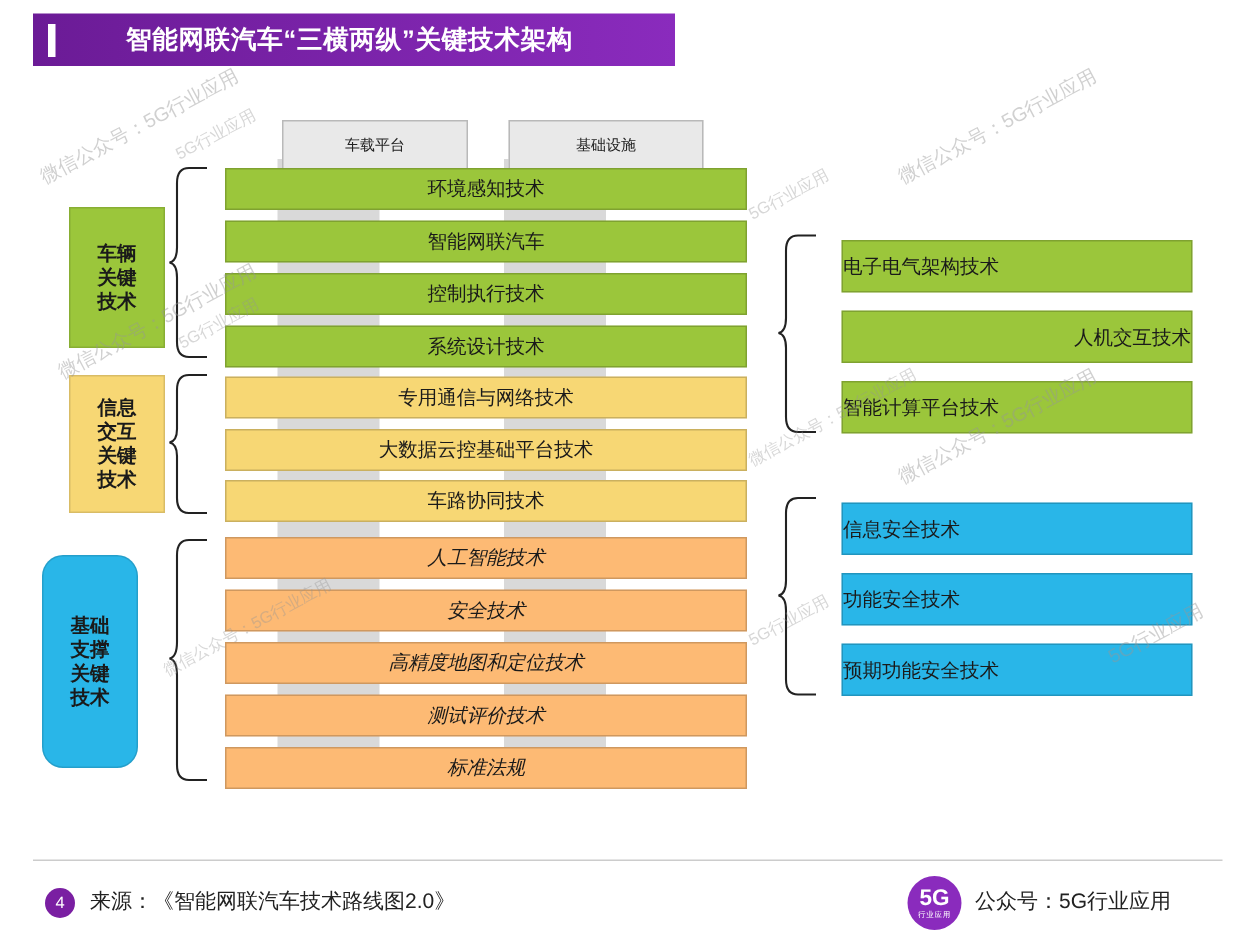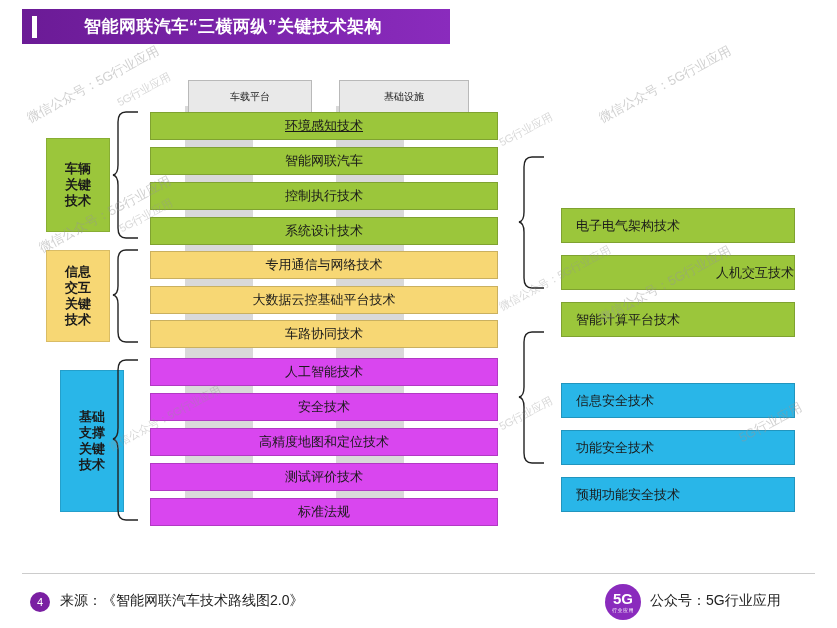--- a/index.html
+++ b/index.html
@@ -99,33 +99,31 @@
     position: absolute;
     display: flex;
     align-items: center;
     justify-content: center;
     font-size: 13px;
     color: #1a1a1a;
     border: 1px solid rgba(0,0,0,0.18);
   }
   .bar-green { background: #9bc63b; }
   .bar-yellow { background: #f7d774; }
-  .bar-blue { background: #d946ef; }
+  .bar-blue { background: #fdba74; font-style: italic; }
 
   
   .rbox {
     position: absolute;
     display: flex;
     align-items: center;
     font-size: 13px;
     color: #1a1a1a;
-    padding-left: 14px;
     box-sizing: border-box;
     border: 1px solid rgba(0,0,0,0.18);
-    margin-top: 48px;
   }
   .rbox-green { background: #9bc63b; }
   .rbox-blue { background: #29b6e8; }
 
   .brace {
     position: absolute;
     pointer-events: none;
   }
 
   
@@ -227,38 +225,38 @@
       <span style="white-space:pre-line;">车辆
 关键
 技术</span>
     </div>
     <div class="cat-box cat-yellow" style="left:46px; top:200px; width:62px; height:90px;">
       <span style="white-space:pre-line;">信息
 交互
 关键
 技术</span>
     </div>
-    <div class="cat-box cat-blue" style="left:60px; top:320px; width:62px; height:140px;">
+    <div class="cat-box cat-blue" style="left:28px; top:320px; width:62px; height:140px;border-radius:14px;">
       <span style="white-space:pre-line;">基础
 支撑
 关键
 技术</span>
     </div>
 
     <svg class="brace" style="left:112px; top:60px;" width="30" height="130" viewBox="0 0 30 130">
       <path d="M26 2 L14 2 Q6 2 6 12 L6 55 Q6 64 1 65 Q6 66 6 75 L6 118 Q6 128 14 128 L26 128" fill="none" stroke="#222" stroke-width="1.4"></path>
     </svg>
     <svg class="brace" style="left:112px; top:198px;" width="30" height="96" viewBox="0 0 30 96">
       <path d="M26 2 L14 2 Q6 2 6 12 L6 38 Q6 46 1 47 Q6 48 6 56 L6 84 Q6 94 14 94 L26 94" fill="none" stroke="#222" stroke-width="1.4"></path>
     </svg>
     <svg class="brace" style="left:112px; top:308px;" width="30" height="164" viewBox="0 0 30 164">
       <path d="M26 2 L14 2 Q6 2 6 12 L6 70 Q6 80 1 81 Q6 82 6 92 L6 152 Q6 162 14 162 L26 162" fill="none" stroke="#222" stroke-width="1.4"></path>
     </svg>
 
-    <div class="bar bar-green" style="left:150px; top:62px; width:346px; height:26px;text-decoration:underline;">
+    <div class="bar bar-green" style="left:150px; top:62px; width:346px; height:26px;">
       <span>环境感知技术</span>
     </div>
     <div class="bar bar-green" style="left:150px; top:97px; width:346px; height:26px;">
       <span>智能网联汽车</span>
     </div>
     <div class="bar bar-green" style="left:150px; top:132px; width:346px; height:26px;">
       <span>控制执行技术</span>
     </div>
     <div class="bar bar-green" style="left:150px; top:167px; width:346px; height:26px;">
       <span>系统设计技术</span>

